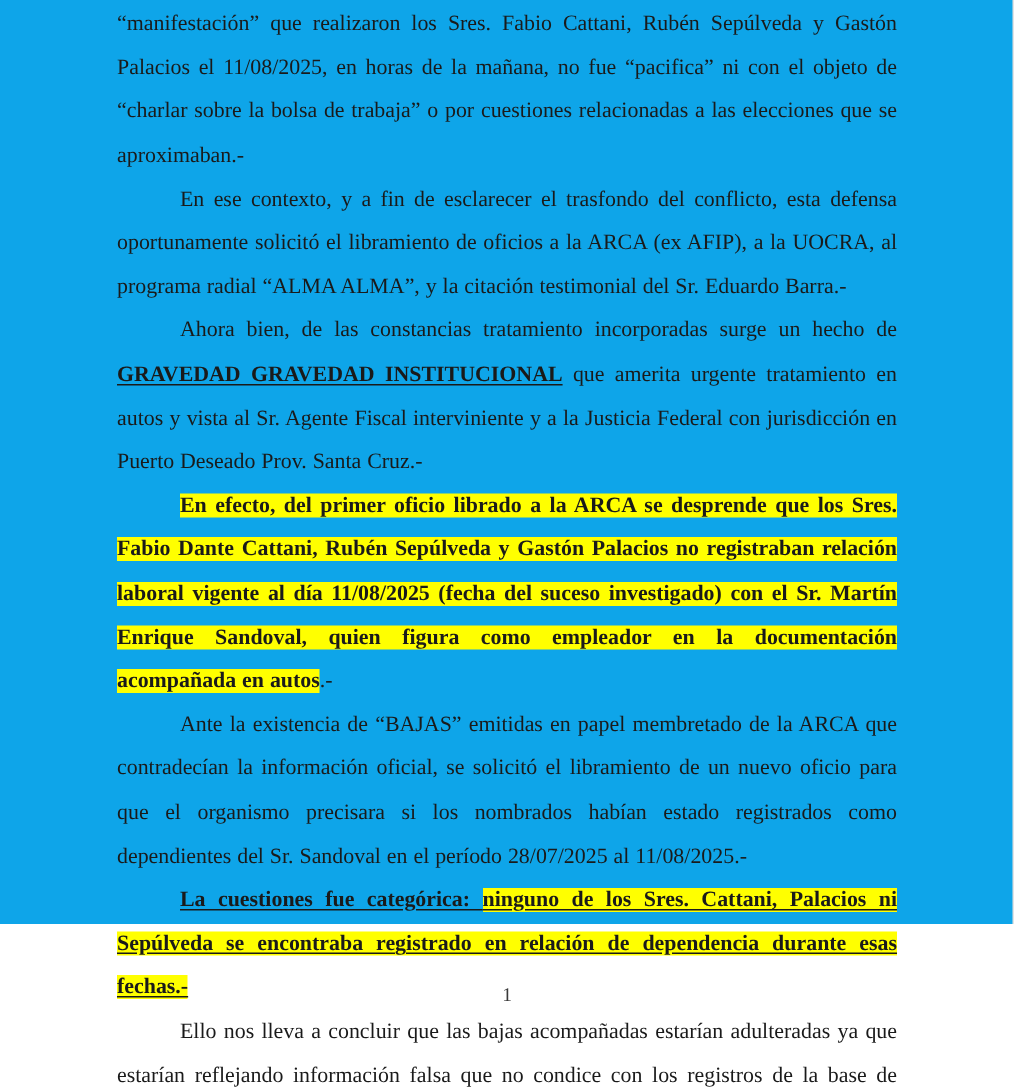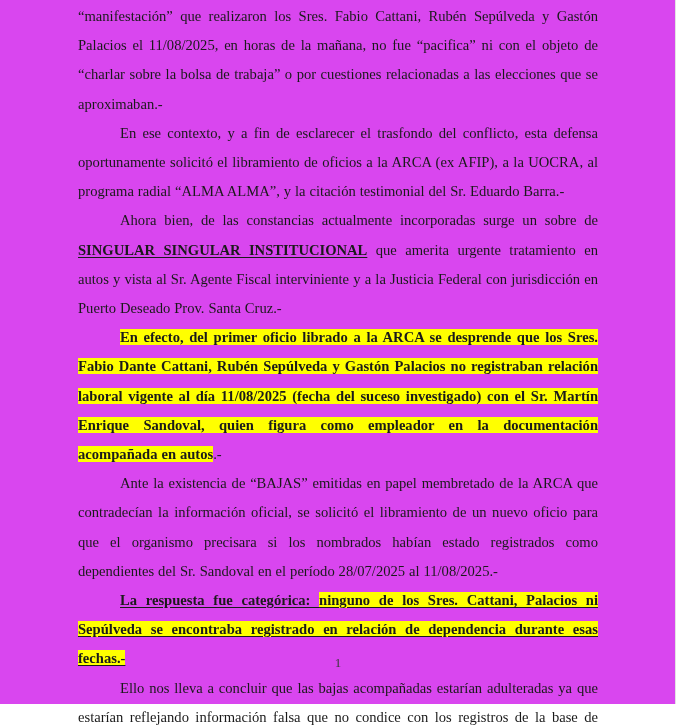--- a/index.html
+++ b/index.html
@@ -10,22 +10,22 @@
   body {
     width: 676px;
     height: 728px;
     overflow: hidden;
     font-family: "Liberation Serif", "DejaVu Serif", serif;
     color: #1a1a1a;
   }
   .page {
     position: relative;
     width: 676px;
-    height: 704px;
-    background: #d946ef;
+    height: 616px;
+    background: #0ea5e9;
     box-sizing: border-box;
     border-right: 1px solid #e3e3e3;
   }
   .doc-body {
     position: absolute;
     left: 78px;
     top: 2px;
     width: 520px;
     font-size: 14.6px;
     line-height: 29.2px;
@@ -64,20 +64,20 @@
     font-family: "Liberation Serif", "DejaVu Serif", serif;
   }
 </style>
 </head>
 <body>
 
 <div class="page">
   <div class="doc-body" id="doc-body">
       <p class="para" style="text-indent: 0px;"><span>“manifestación” que realizaron los Sres. Fabio Cattani, Rubén Sepúlveda y Gastón Palacios el 11/08/2025, en horas de la mañana, no fue “pacifica” ni con el objeto de “charlar sobre la bolsa de trabaja” o por cuestiones relacionadas a las elecciones que se aproximaban.-</span></p>
       <p class="para"><span>En ese contexto, y a fin de esclarecer el trasfondo del conflicto, esta defensa oportunamente solicitó el libramiento de oficios a la ARCA (ex AFIP), a la UOCRA, al programa radial “ALMA ALMA”, y la citación testimonial del Sr. Eduardo Barra.-</span></p>
-      <p class="para"><span>Ahora bien, de las constancias actualmente incorporadas surge un sobre de </span><span class="bu">SINGULAR SINGULAR INSTITUCIONAL</span><span> que amerita urgente tratamiento en autos y vista al Sr. Agente Fiscal interviniente y a la Justicia Federal con jurisdicción en Puerto Deseado Prov. Santa Cruz.-</span></p>
+      <p class="para"><span>Ahora bien, de las constancias tratamiento incorporadas surge un hecho de </span><span class="bu">GRAVEDAD GRAVEDAD INSTITUCIONAL</span><span> que amerita urgente tratamiento en autos y vista al Sr. Agente Fiscal interviniente y a la Justicia Federal con jurisdicción en Puerto Deseado Prov. Santa Cruz.-</span></p>
       <p class="para"><span class="hl">En efecto, del primer oficio librado a la ARCA se desprende que los Sres. Fabio Dante Cattani, Rubén Sepúlveda y Gastón Palacios no registraban relación laboral vigente al día 11/08/2025 (fecha del suceso investigado) con el Sr. Martín Enrique Sandoval, quien figura como empleador en la documentación acompañada en autos</span><span>.-</span></p>
       <p class="para"><span>Ante la existencia de “BAJAS” emitidas en papel membretado de la ARCA que contradecían la información oficial, se solicitó el libramiento de un nuevo oficio para que el organismo precisara si los nombrados habían estado registrados como dependientes del Sr. Sandoval en el período 28/07/2025 al 11/08/2025.-</span></p>
-      <p class="para"><span class="bu">La respuesta fue categórica: </span><span class="bu hl">ninguno de los Sres. Cattani, Palacios ni Sepúlveda se encontraba registrado en relación de dependencia durante esas fechas.-</span></p>
+      <p class="para"><span class="bu">La cuestiones fue categórica: </span><span class="bu hl">ninguno de los Sres. Cattani, Palacios ni Sepúlveda se encontraba registrado en relación de dependencia durante esas fechas.-</span></p>
       <p class="para"><span>Ello nos lleva a concluir que las bajas acompañadas estarían adulteradas ya que estarían reflejando información falsa que no condice con los registros de la base de datos de la ARCA, por lo que podrían encontrarse adulteradas o confeccionadas apócrifamente. Cabe destacar que dicha documentación aportada en autos fue provista por el Sr. Martín Enrique Sandoval a uno de nuestro defendidos, Sr. Franco Moreyra.-</span></p>
     </div>
   <div class="pagenum">1</div>
 </div>
 
 </body></html>

